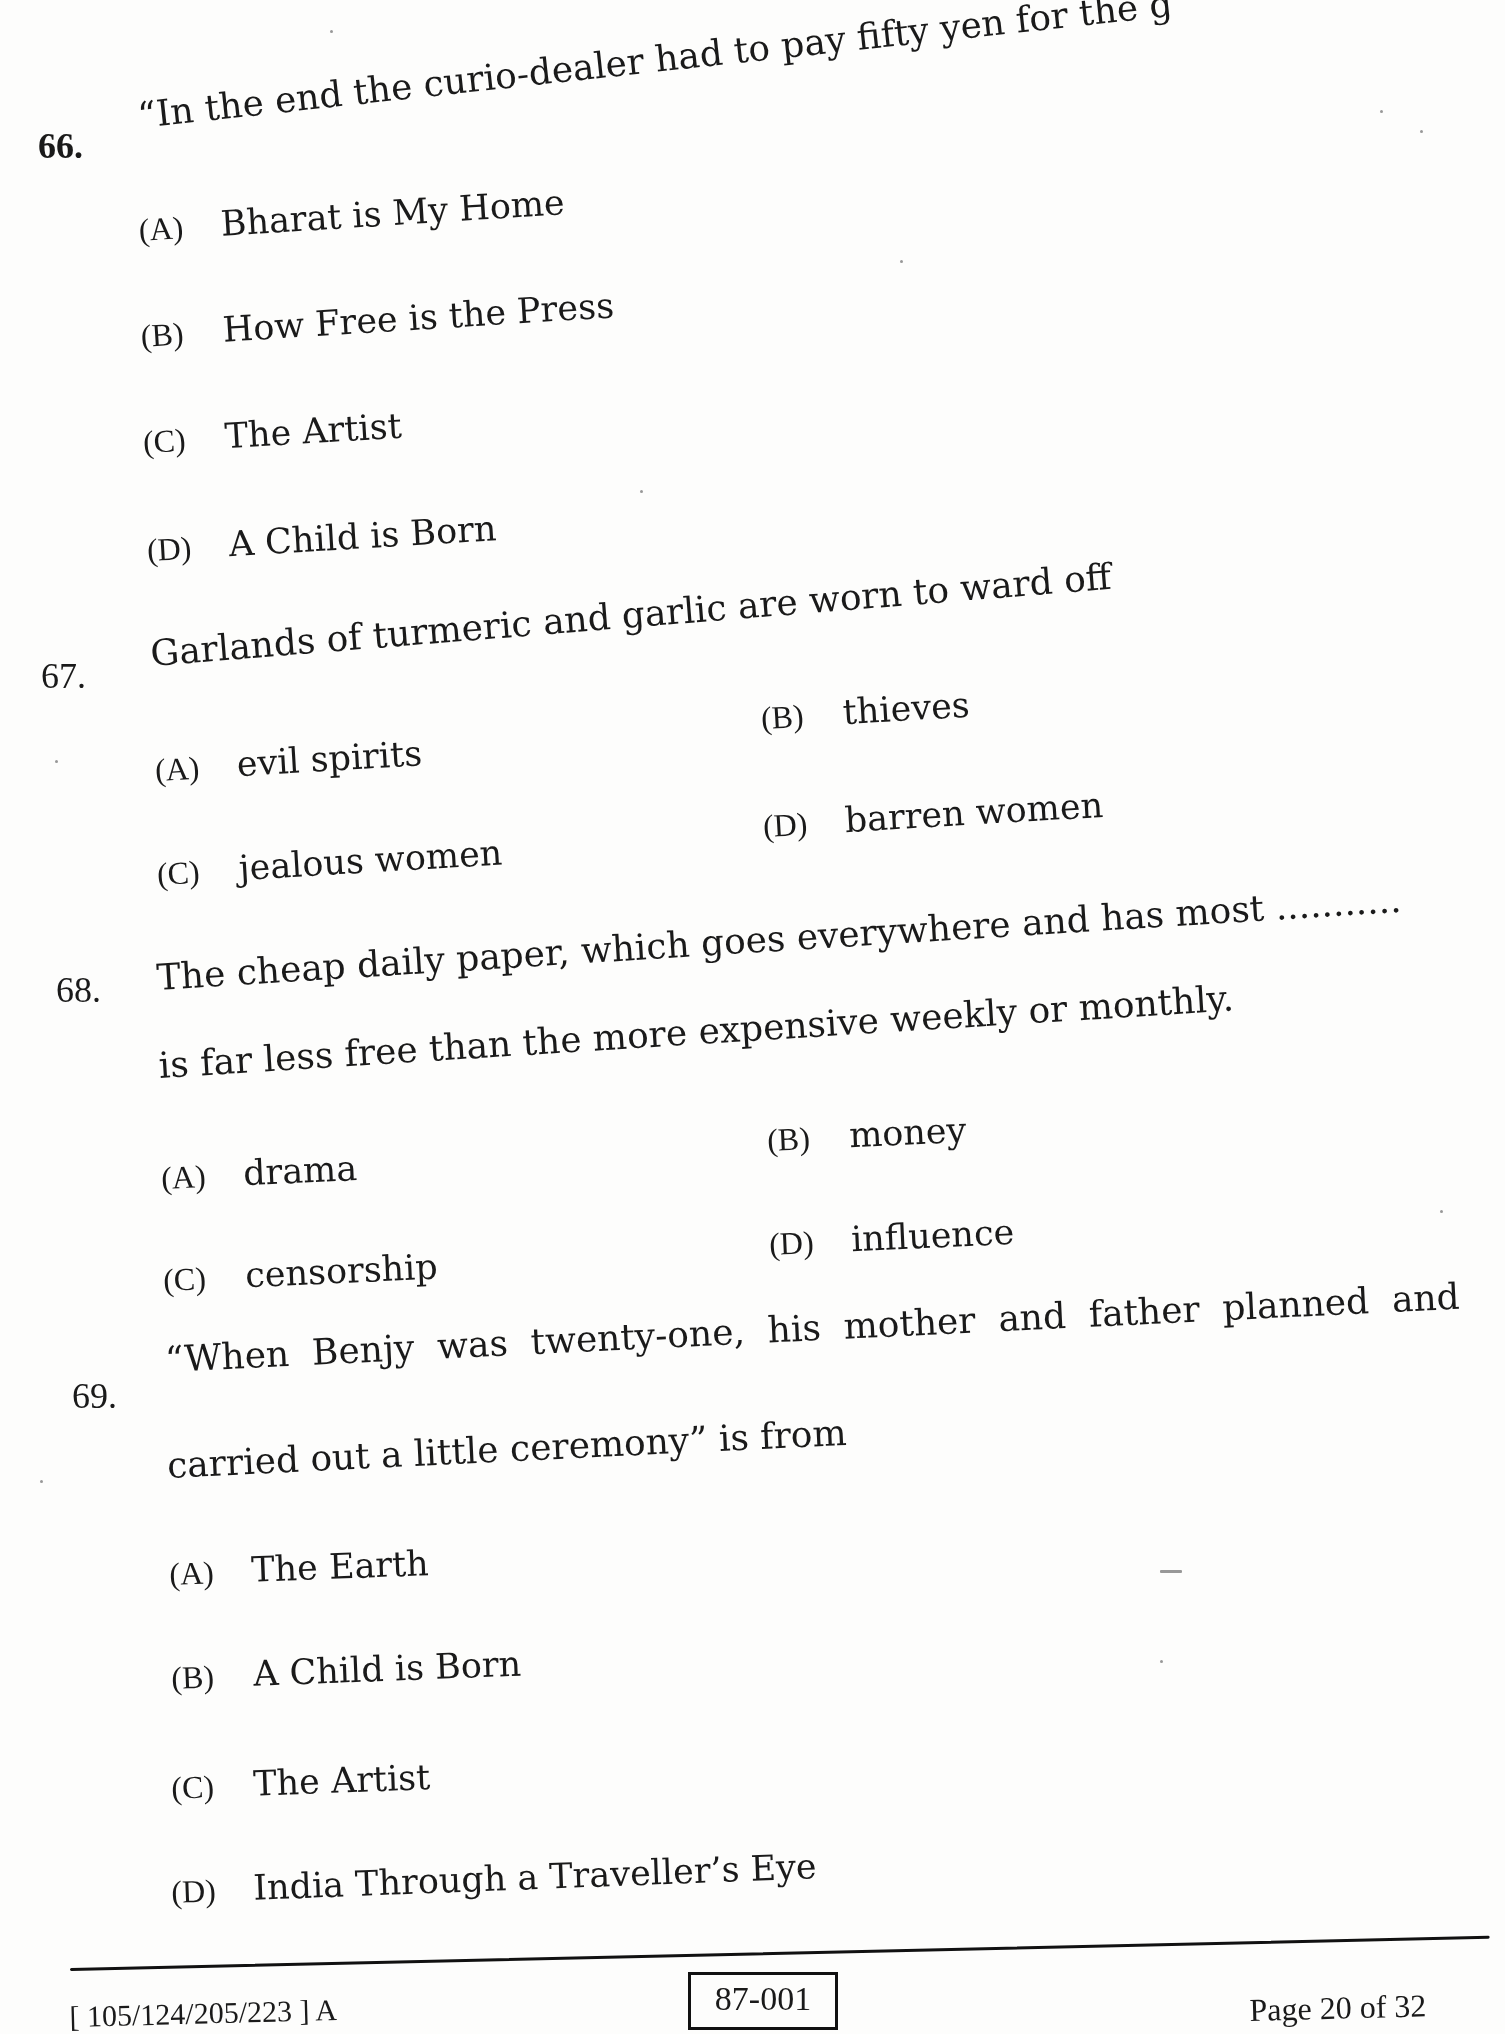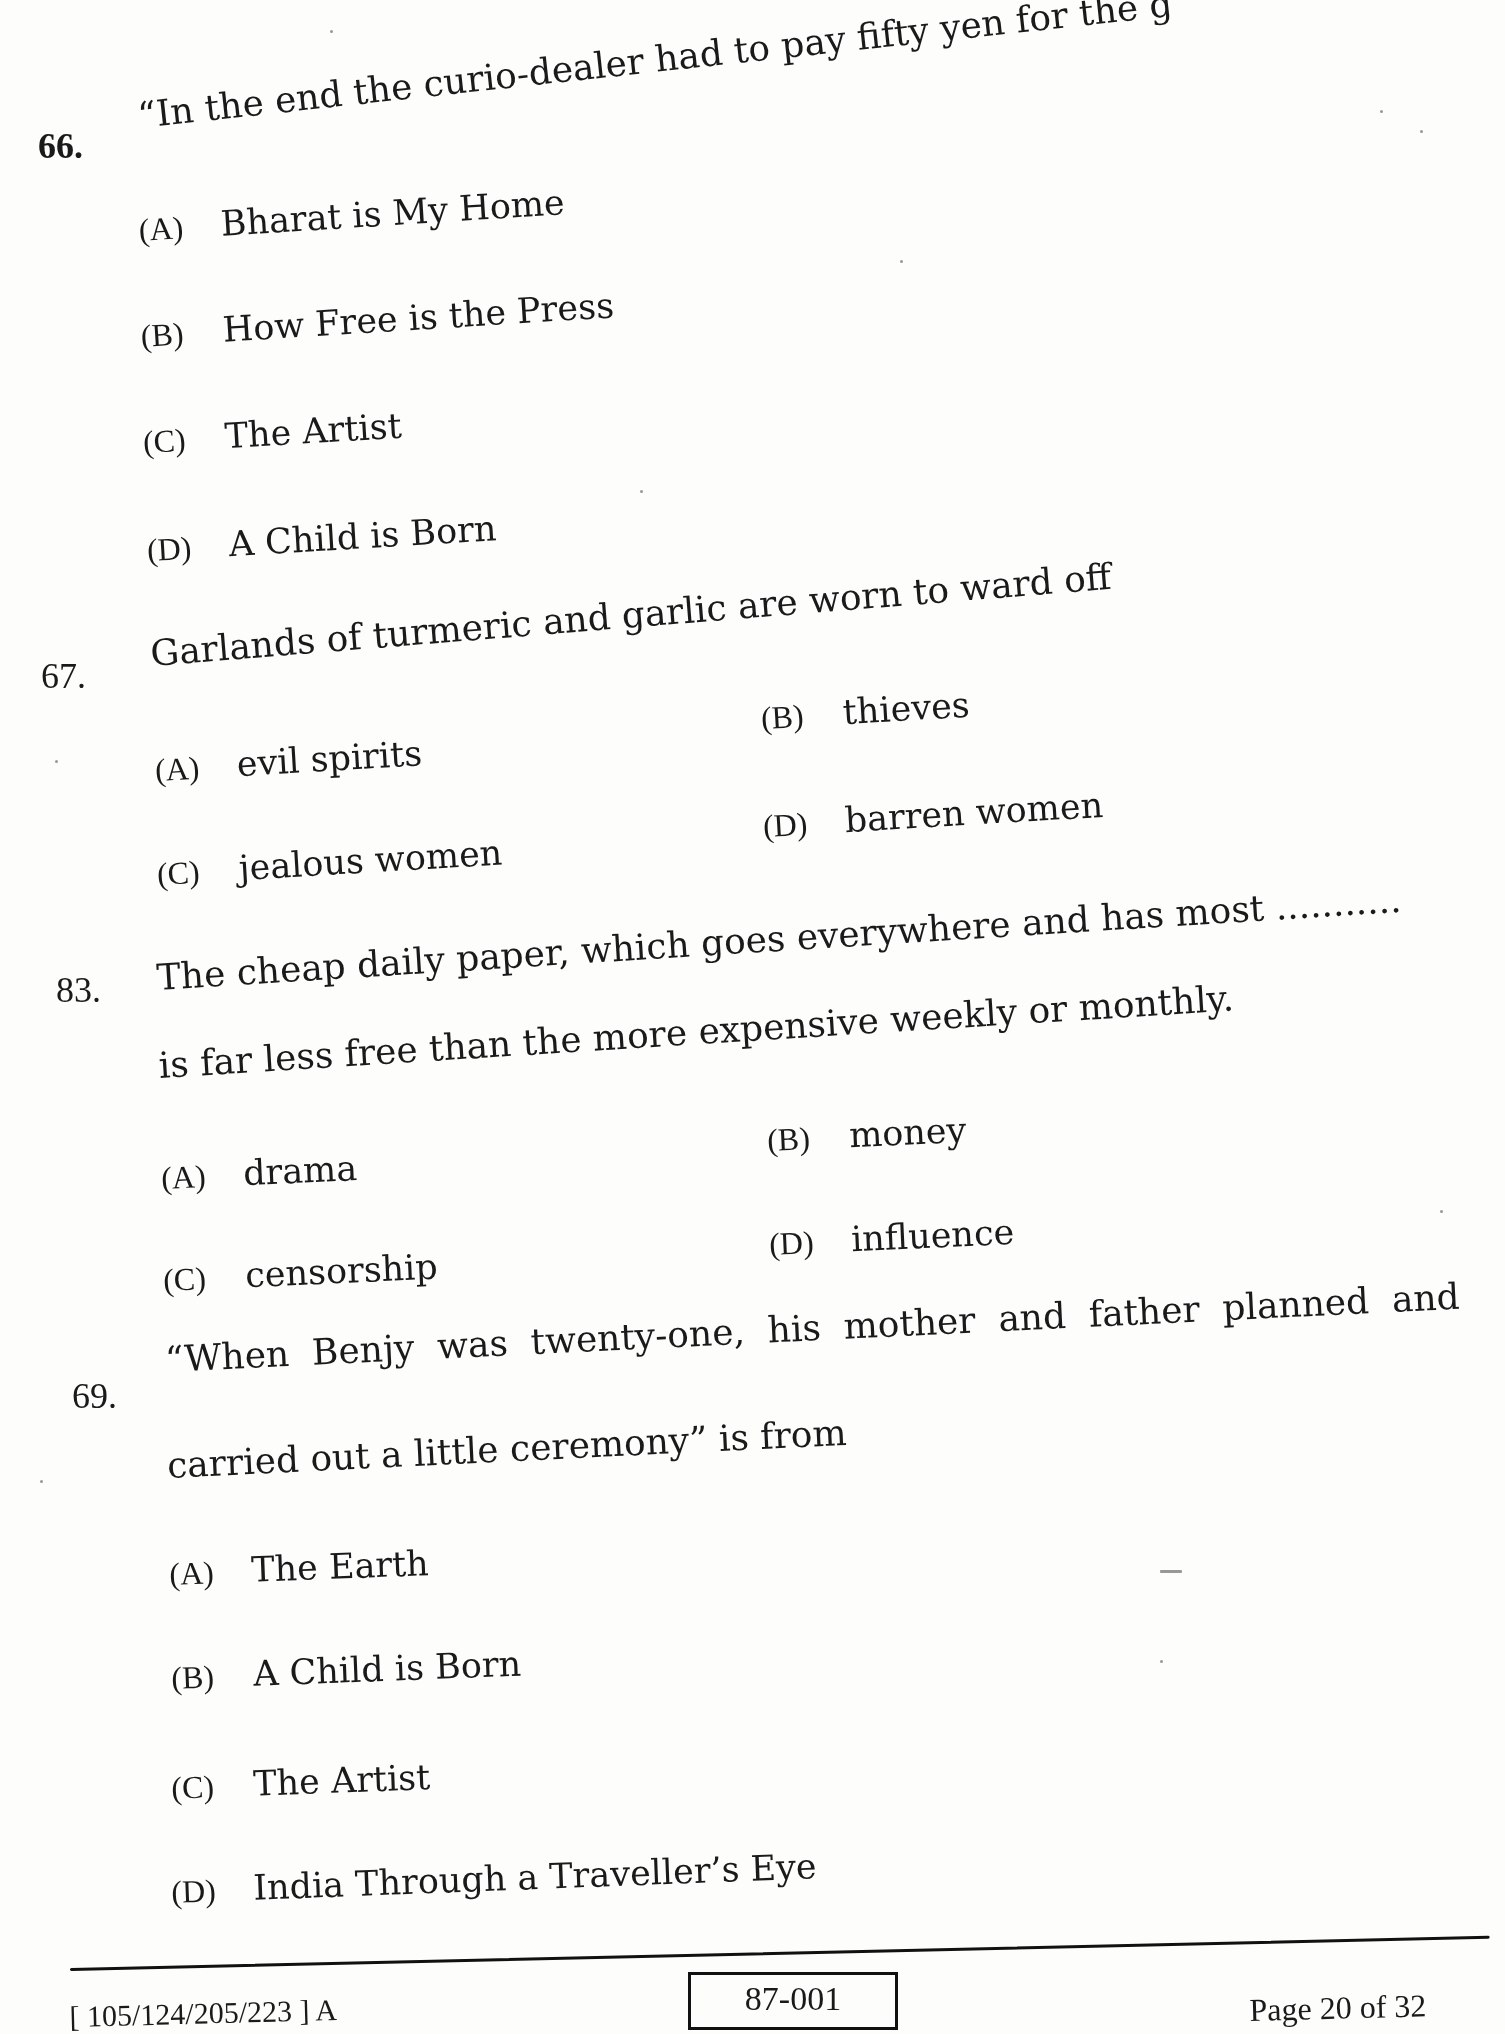--- a/index.html
+++ b/index.html
@@ -67,21 +67,21 @@
       font-family: "Liberation Serif", "DejaVu Serif", serif;
       font-size: 30px;
       transform: rotate(-1.5deg);
       transform-origin: left bottom;
       white-space: nowrap;
     }
     .footer-code {
       position: absolute;
       left: 688px;
       top: 1972px;
-      width: 210px;
+      width: 150px;
       height: 58px;
       border: 3px solid #111;
       box-sizing: border-box;
       font-family: "Liberation Serif", "DejaVu Serif", serif;
       font-size: 34px;
       text-align: center;
       line-height: 48px;
     }
     .footer-page {
       position: absolute;
@@ -137,21 +137,21 @@
     </div>
     <div class="opt" style="left:158px; top:856px; transform: rotate(-3.4deg);">
       <span class="letter">(C)</span><span>jealous women</span>
     </div>
     <div class="opt" style="left:764px; top:808px; transform: rotate(-3.4deg);">
       <span class="letter">(D)</span><span>barren women</span>
     </div>
   </div>
 
   <div>
-    <span class="qnum" style="left:56px; top:972px;">83.</span>
+    <span class="qnum" style="left:56px; top:972px;">68.</span>
     <span class="line" style="left:158px; top:960px; transform: rotate(-3.6deg);">The cheap daily paper, which goes everywhere and has most ...........</span>
     <span class="line" style="left:160px; top:1048px; transform: rotate(-3.6deg);">is far less free than the more expensive weekly or monthly.</span>
 
     <div class="opt" style="left:162px; top:1160px; transform: rotate(-2.6deg);">
       <span class="letter">(A)</span><span>drama</span>
     </div>
     <div class="opt" style="left:768px; top:1122px; transform: rotate(-2.6deg);">
       <span class="letter">(B)</span><span>money</span>
     </div>
     <div class="opt" style="left:164px; top:1262px; transform: rotate(-2.6deg);">

